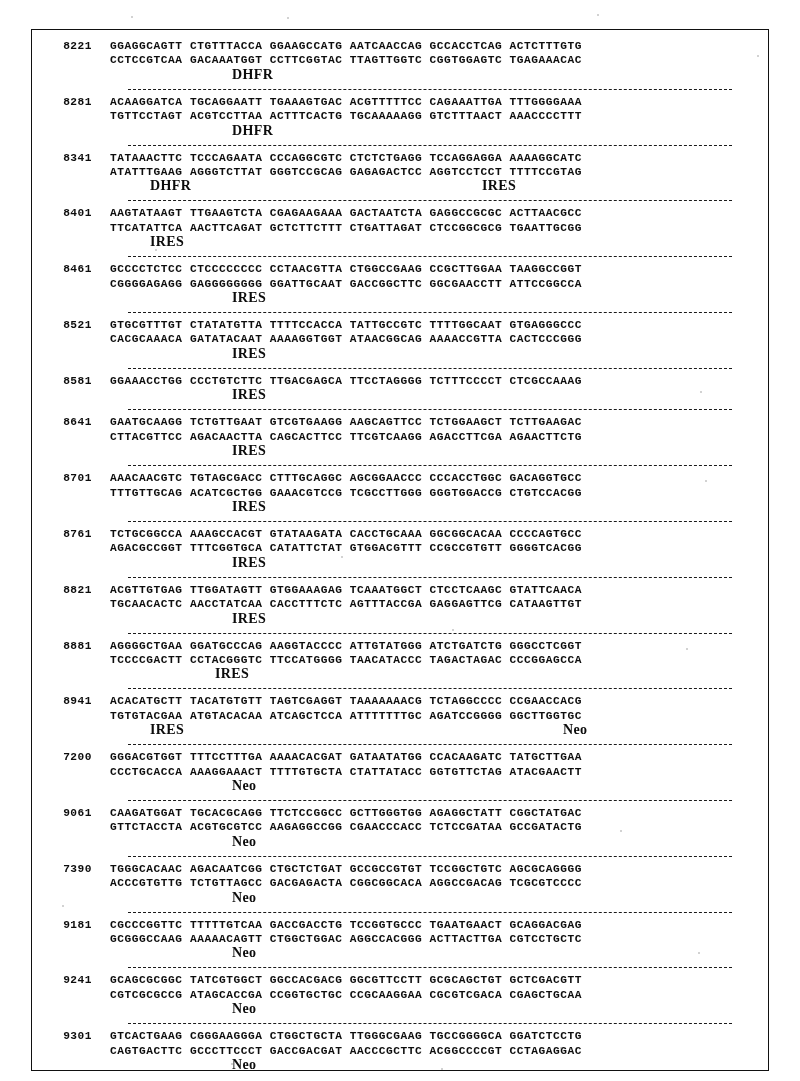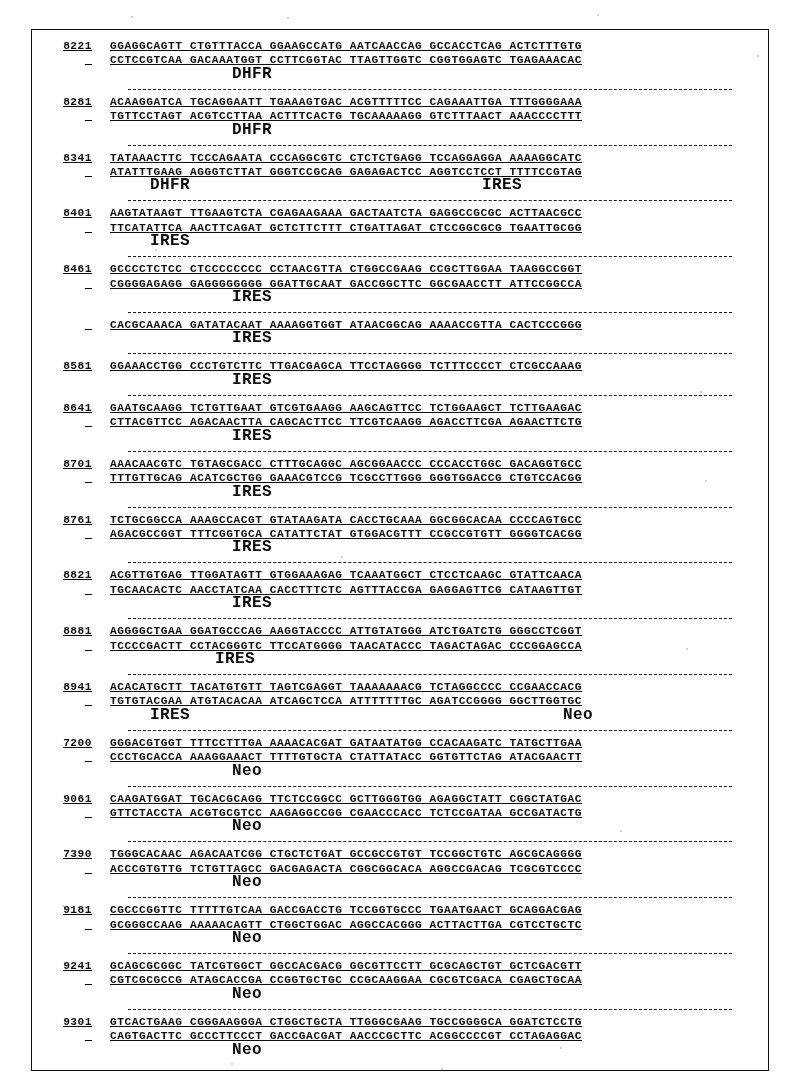--- a/index.html
+++ b/index.html
@@ -53,21 +53,20 @@
   .seq-line {
     display: flex;
     align-items: center;
     white-space: pre;
     font-family: "Liberation Mono", "DejaVu Sans Mono", monospace;
     font-size: 11.2px;
     letter-spacing: 0.55px;
     line-height: 14.4px;
     font-weight: 700;
     color: #0d0d0d;
-    text-decoration: underline;
   }
 
   .seq-index {
     width: 66px;
     min-width: 66px;
     text-align: right;
     padding-right: 18px;
     box-sizing: border-box;
     font-family: "Liberation Mono", "DejaVu Sans Mono", monospace;
     font-size: 11.2px;
@@ -87,22 +86,22 @@
   .feature-row {
     position: relative;
     height: 14px;
     margin: 0;
     padding-left: 84px;
   }
 
   .feature-label {
     position: absolute;
     top: 0;
-    font-family: Liberation Mono, monospace;
-    font-size: 16px;
+    font-family: Liberation Serif, serif;
+    font-size: 14px;
     font-weight: 700;
     letter-spacing: 0.4px;
     line-height: 13px;
     white-space: nowrap;
     color: #0d0d0d;
   }
 
   
   .seq-separator {
     height: 13px;
@@ -188,20 +187,21 @@
         </div>
         <div class="feature-row">
           <span class="feature-label" style="left: 200px;">IRES</span>
         </div>
       </div>
       <div class="seq-separator">
         <div class="dash-rule"></div>
       </div>
       <div class="seq-block">
         <div class="seq-rows">
+          <div class="seq-line"><span class="seq-index">8521</span><span class="seq-bases">GTGCGTTTGT CTATATGTTA TTTTCCACCA TATTGCCGTC TTTTGGCAAT GTGAGGGCCC</span></div>
           <div class="seq-line"><span class="seq-index blank">&nbsp;</span><span class="seq-bases">CACGCAAACA GATATACAAT AAAAGGTGGT ATAACGGCAG AAAACCGTTA CACTCCCGGG</span></div>
         </div>
         <div class="feature-row">
           <span class="feature-label" style="left: 200px;">IRES</span>
         </div>
       </div>
       <div class="seq-separator">
         <div class="dash-rule"></div>
       </div>
       <div class="seq-block">

